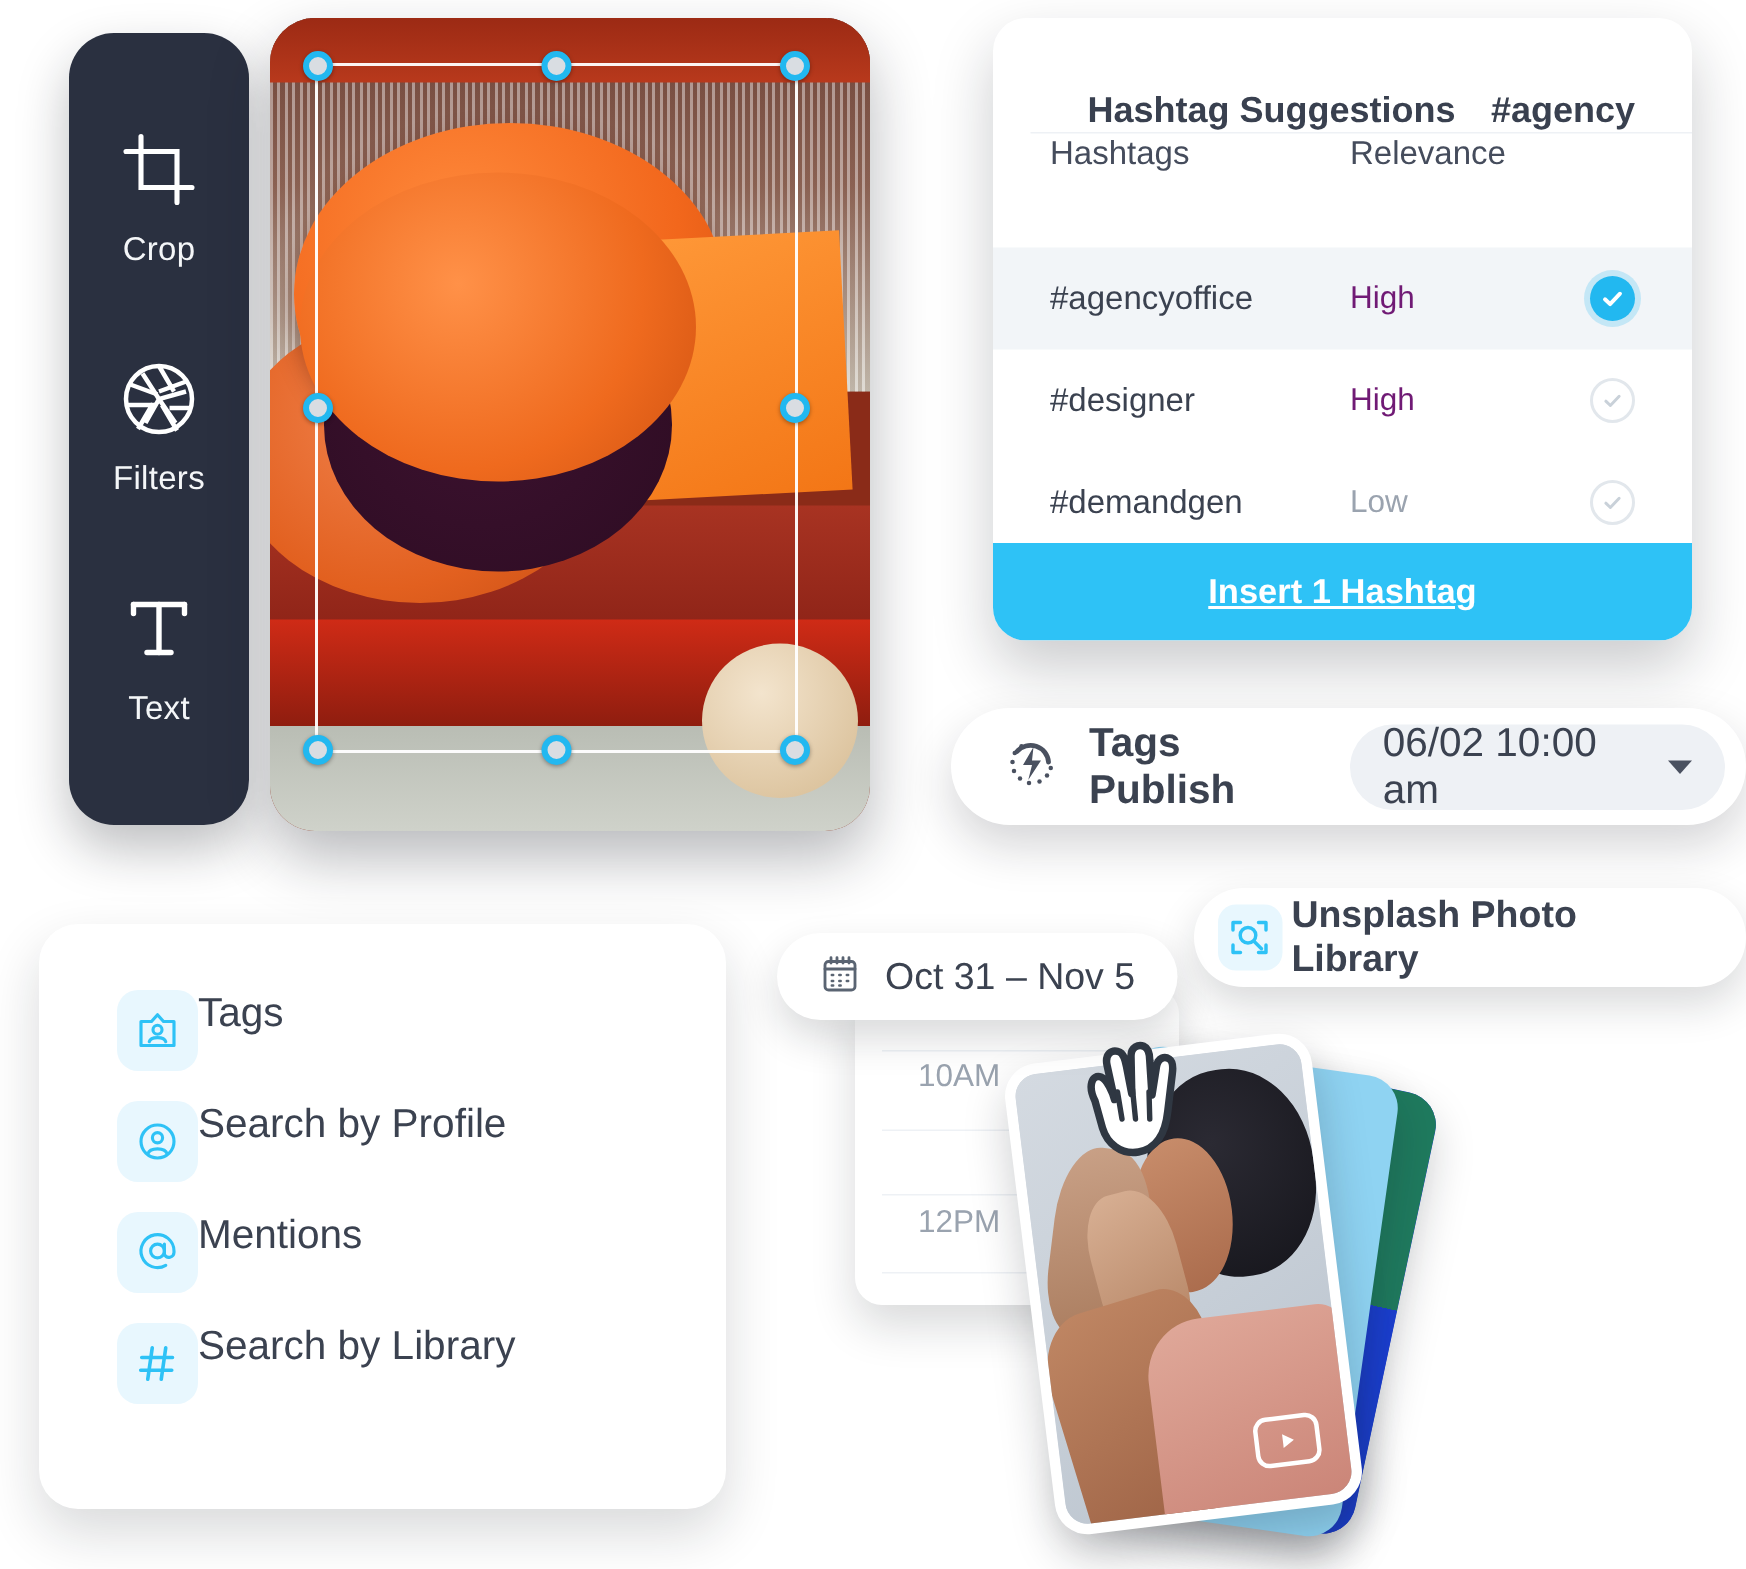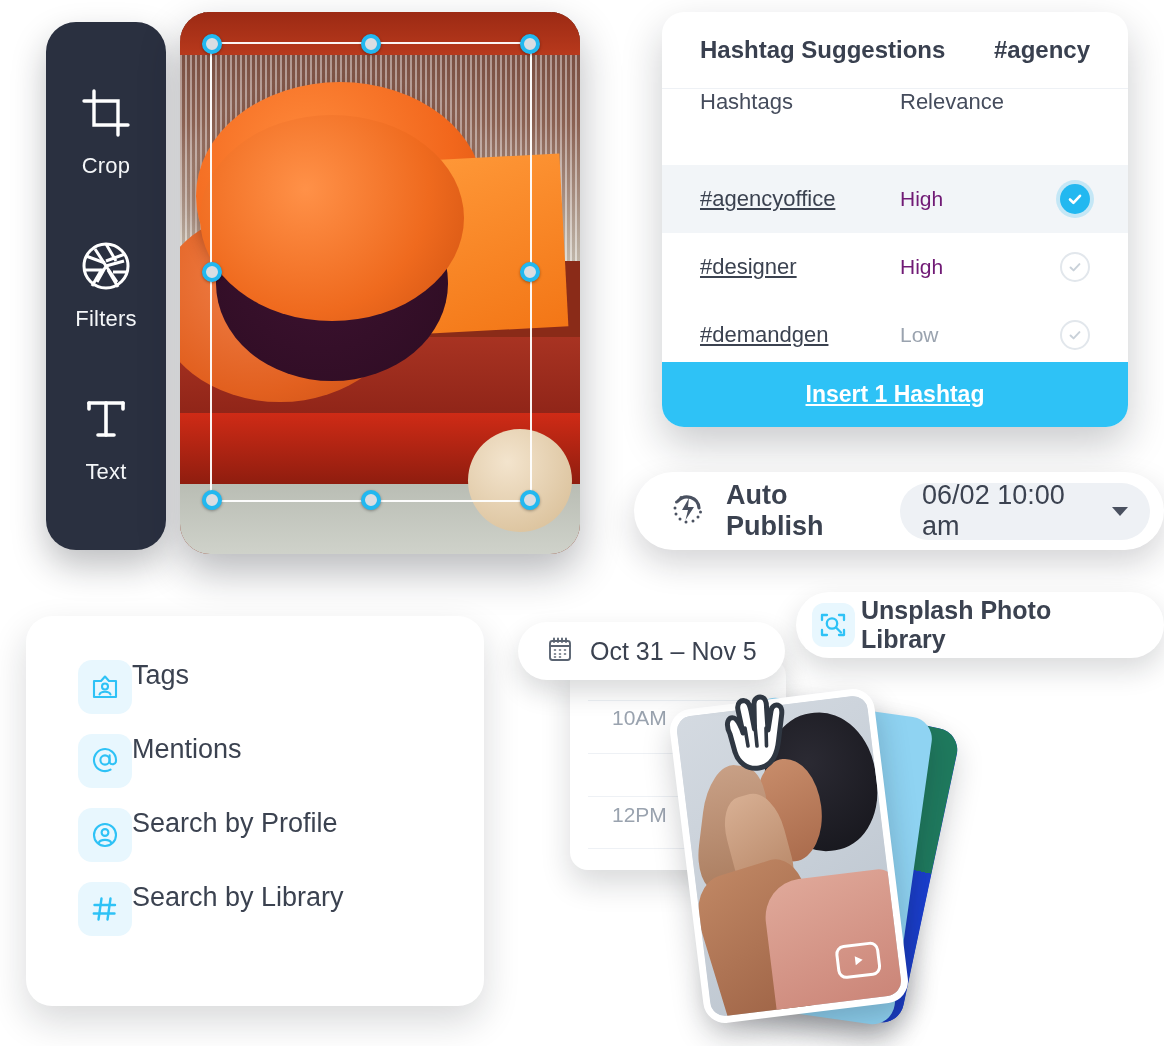--- a/index.html
+++ b/index.html
@@ -53,34 +53,34 @@
   }
 
   
   .hashtag-panel {
     position: absolute; left: 662px; top: 12px;
     width: 466px; height: 415px;
     background: #ffffff; border-radius: 22px; overflow: hidden;
     box-shadow: 0 18px 40px rgba(20,24,34,.22);
   }
   .hp-head {
-    height: 77px; display: flex; align-items: center; justify-content: space-between;
-    padding: 0 38px; border-bottom: 1px solid #eef1f5;
+    height: 77px; display: flex; align-items: flex-end; justify-content: space-between;
+    padding: 0 38px; border-bottom: 1px solid #eef1f5; margin-left: 25px;
   }
   .hp-title { font-size: 24px; font-weight: bold; color: #39404f; }
   .hp-query { font-size: 24px; font-weight: bold; color: #39404f; }
   .hp-colhead { display: flex; align-items: flex-start; height: 76px; padding: 0 38px; }
   .hp-colhead .c1 { width: 200px; font-size: 22px; color: #454c5c; }
   .hp-colhead .c2 { flex: 1; font-size: 22px; color: #454c5c; }
   .hp-row {
     display: flex; align-items: center; height: 68px; padding: 0 38px;
     cursor: pointer;
   }
   .hp-row.sel { background: #f2f5f8; }
-  .hp-row .c1 { width: 200px; font-size: 22px; color: #3b4250; text-decoration: underline; }
+  .hp-row .c1 { width: 200px; font-size: 22px; color: #3b4250; }
   .hp-row .c2 { flex: 1; font-size: 21px; }
   .rel-high { color: #701a75; }
   .rel-low { color: #9aa3af; }
   .check { width: 30px; height: 30px; border-radius: 50%; display:flex; align-items:center; justify-content:center; cursor:pointer;}
   .check.on { background: #22b8f0; box-shadow: 0 0 0 4px rgba(34,184,240,.22); }
   .check.off { border: 2px solid #e2e7ec; }
   .hp-cta {
     position: absolute; left: 0; right: 0; bottom: 0; height: 65px;
     background: #2ec2f6; color: #fff; font-size: 23px; font-weight: bold;
     display: flex; align-items: center; justify-content: center; cursor: pointer; text-decoration: underline;
@@ -290,21 +290,21 @@
           <circle cx="12" cy="30" r="1.5"></circle>
             <circle cx="18" cy="33" r="1.5"></circle>
           <circle cx="25" cy="32" r="1.5"></circle>
             <circle cx="30" cy="28" r="1.5"></circle>
           <circle cx="32.5" cy="23" r="1.5"></circle>
             <circle cx="8.5" cy="13" r="1.5"></circle>
           <circle cx="13" cy="8.5" r="1.5"></circle>
         </g>
       </svg>
     </span>
-    <span class="ap-label">Auto Publish</span>
+    <span class="ap-label">Tags Publish</span>
     <span class="ap-date">
       <span>06/02  10:00 am</span>
       <span class="caret"></span>
     </span>
   </div>
 
   <div class="unsplash-pill">
     <span class="us-ico">
       <svg width="28" height="28" viewBox="0 0 28 28" fill="none" stroke="#2ec2f6" stroke-width="2.3" stroke-linecap="round" stroke-linejoin="round">
         <path d="M3 9 V4 H8 M20 4 H25 V9 M25 19 V24 H20 M8 24 H3 V19"></path>
@@ -324,36 +324,36 @@
           <circle cx="15" cy="14.5" r="3"></circle>
           <path d="M9.5 22.5 C10.5 18.8 19.5 18.8 20.5 22.5"></path>
         </svg>
       </span>
       <span class="ci-label">Tags</span>
     </div>
 
     <div class="collect-item">
       <span class="ci-ico">
         <svg width="30" height="30" viewBox="0 0 30 30" fill="none" stroke="#2ec2f6" stroke-width="2.1" stroke-linecap="round">
-          <circle cx="15" cy="14" r="4.6"></circle>
-          <path d="M19.6 9.4 V16.4 A3.4 3.4 0 0 0 26 15 V14 A11 11 0 1 0 20.5 23.6"></path>
-        </svg>
-      </span>
-      <span class="ci-label">Mentions</span>
+          <circle cx="15" cy="15" r="11"></circle>
+          <circle cx="15" cy="12.5" r="3.4"></circle>
+          <path d="M8.6 23.2 C9.8 18.8 20.2 18.8 21.4 23.2"></path>
+        </svg>
+      </span>
+      <span class="ci-label">Search by Profile</span>
     </div>
 
     <div class="collect-item">
       <span class="ci-ico">
         <svg width="30" height="30" viewBox="0 0 30 30" fill="none" stroke="#2ec2f6" stroke-width="2.1" stroke-linecap="round">
-          <circle cx="15" cy="15" r="11"></circle>
-          <circle cx="15" cy="12.5" r="3.4"></circle>
-          <path d="M8.6 23.2 C9.8 18.8 20.2 18.8 21.4 23.2"></path>
-        </svg>
-      </span>
-      <span class="ci-label">Search by Profile</span>
+          <circle cx="15" cy="14" r="4.6"></circle>
+          <path d="M19.6 9.4 V16.4 A3.4 3.4 0 0 0 26 15 V14 A11 11 0 1 0 20.5 23.6"></path>
+        </svg>
+      </span>
+      <span class="ci-label">Mentions</span>
     </div>
 
     <div class="collect-item">
       <span class="ci-ico">
         <svg width="30" height="30" viewBox="0 0 30 30" fill="none" stroke="#2ec2f6" stroke-width="2.4" stroke-linecap="round">
           <path d="M11.5 4.5 L8.5 25.5 M20.5 4.5 L17.5 25.5 M4.5 11 H25 M3.8 19.5 H24.5"></path>
         </svg>
       </span>
       <span class="ci-label">Search by Library</span>
     </div>

